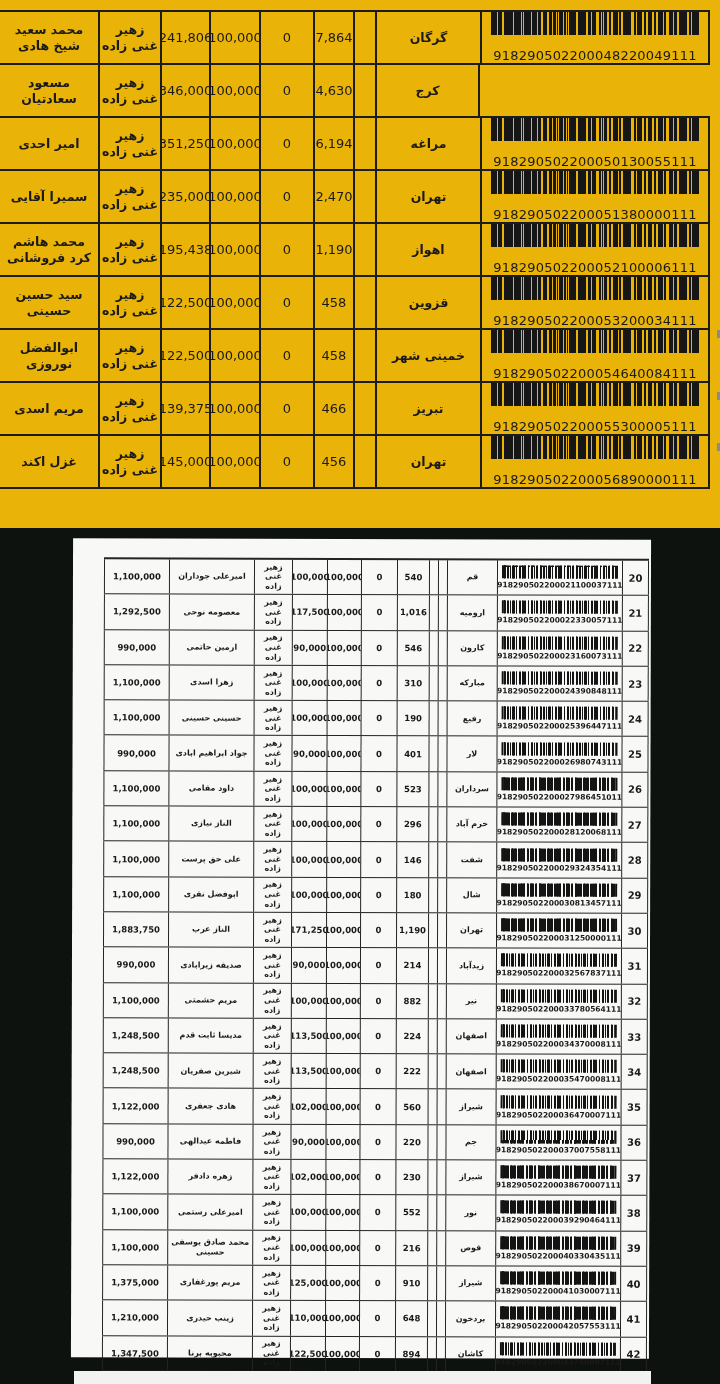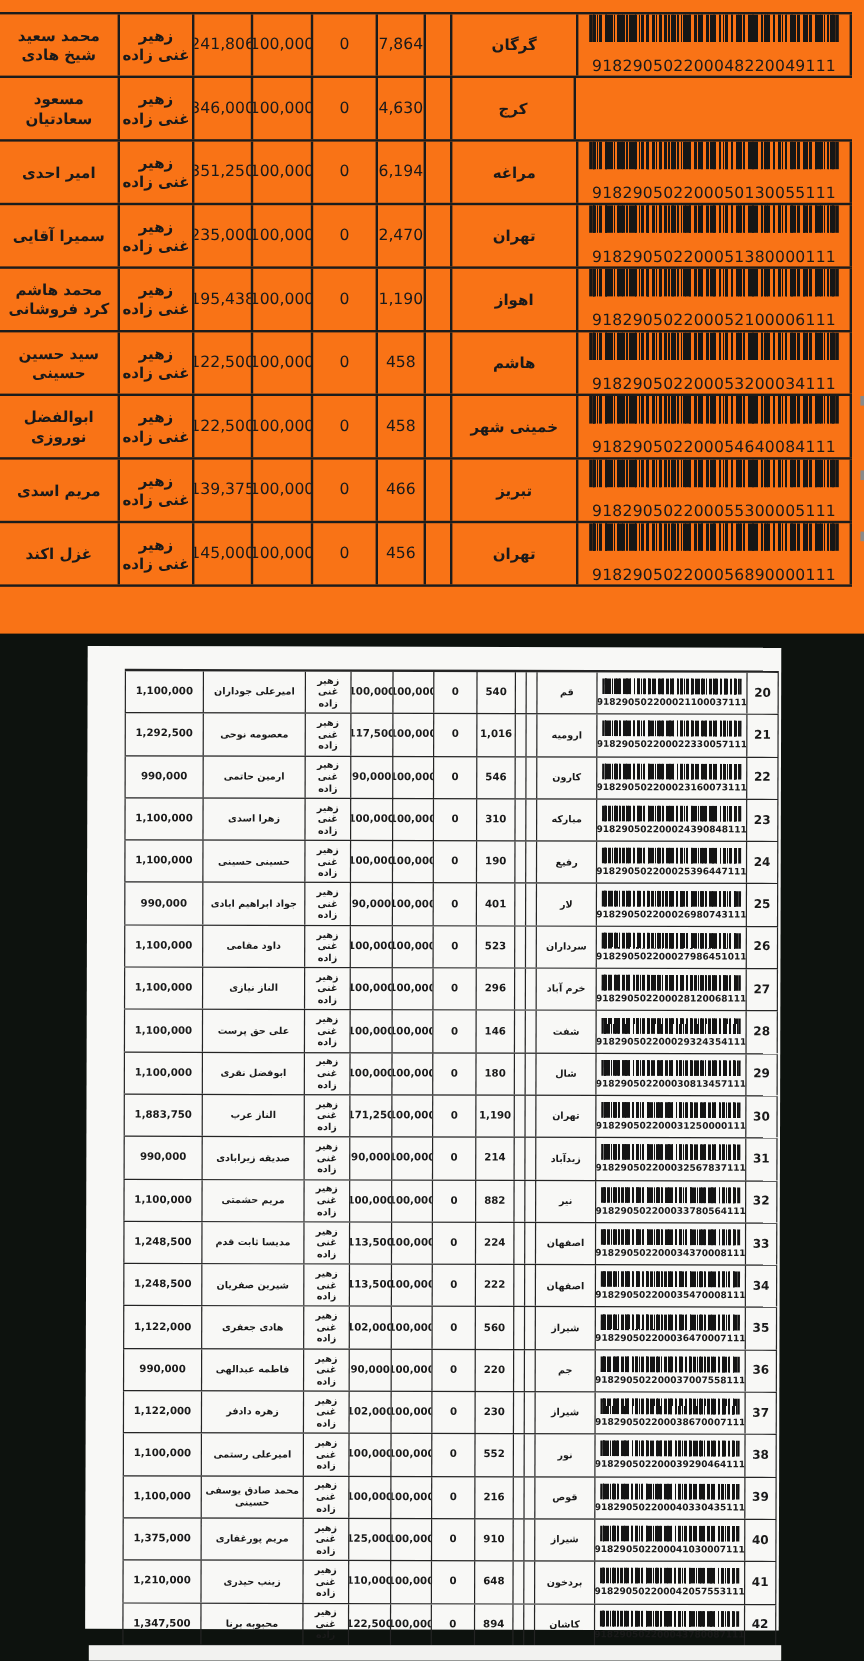--- a/index.html
+++ b/index.html
@@ -7,21 +7,21 @@
     width:720px;height:1384px;
     background:#0d120e;
     font-family:"DejaVu Sans",sans-serif;
     color:#1a1a1a;
     overflow:hidden;
     position:relative;
   }
   
   .top-sheet{
     position:absolute;left:0;top:0;width:720px;height:528px;
-    background:#f97316;
+    background:#eab308;
   }
   .ttable{
     position:absolute;left:0;top:10px;width:710px;
     border-top:2.5px solid #1c1c1c;
   }
   .trow{
     display:grid;
     grid-template-columns:98px 62px 49px 50px 54px 40px 22px 105px 230px;
     height:51px;
     border-bottom:2.5px solid #1c1c1c;
@@ -163,21 +163,21 @@
   </div>
 
   <div class="trow">
     <div class="fa">سید حسین حسینی</div>
     <div class="fa">زهیر غنی زاده</div>
     <div class="num">122,500</div>
     <div class="num">100,000</div>
     <div class="num">0</div>
     <div class="num">458</div>
     <div></div>
-    <div class="fa">هاشم</div>
+    <div class="fa">قزوین</div>
     <div class="bc-cell">
       <div class="barcode"></div>
       <div class="bcnum">918290502200053200034111</div>
     </div>
   </div>
 
   <div class="trow">
     <div class="fa">ابوالفضل نوروزی</div>
     <div class="fa">زهیر غنی زاده</div>
     <div class="num">122,500</div>

